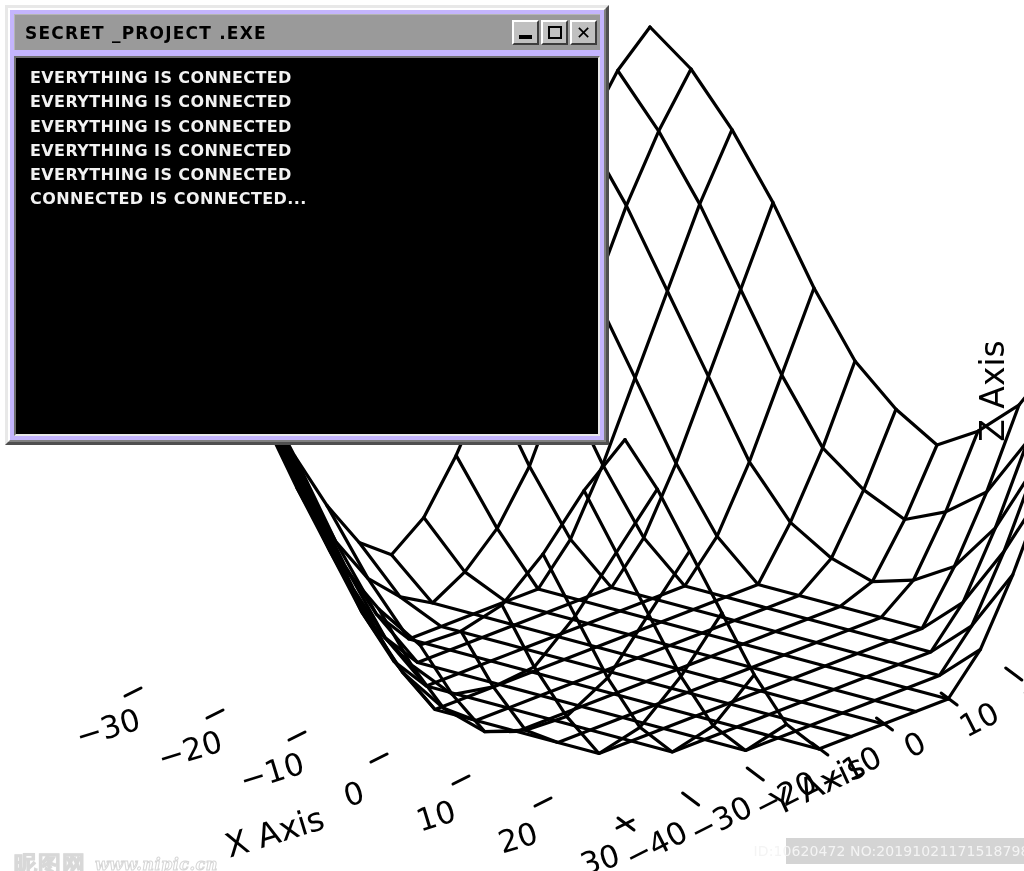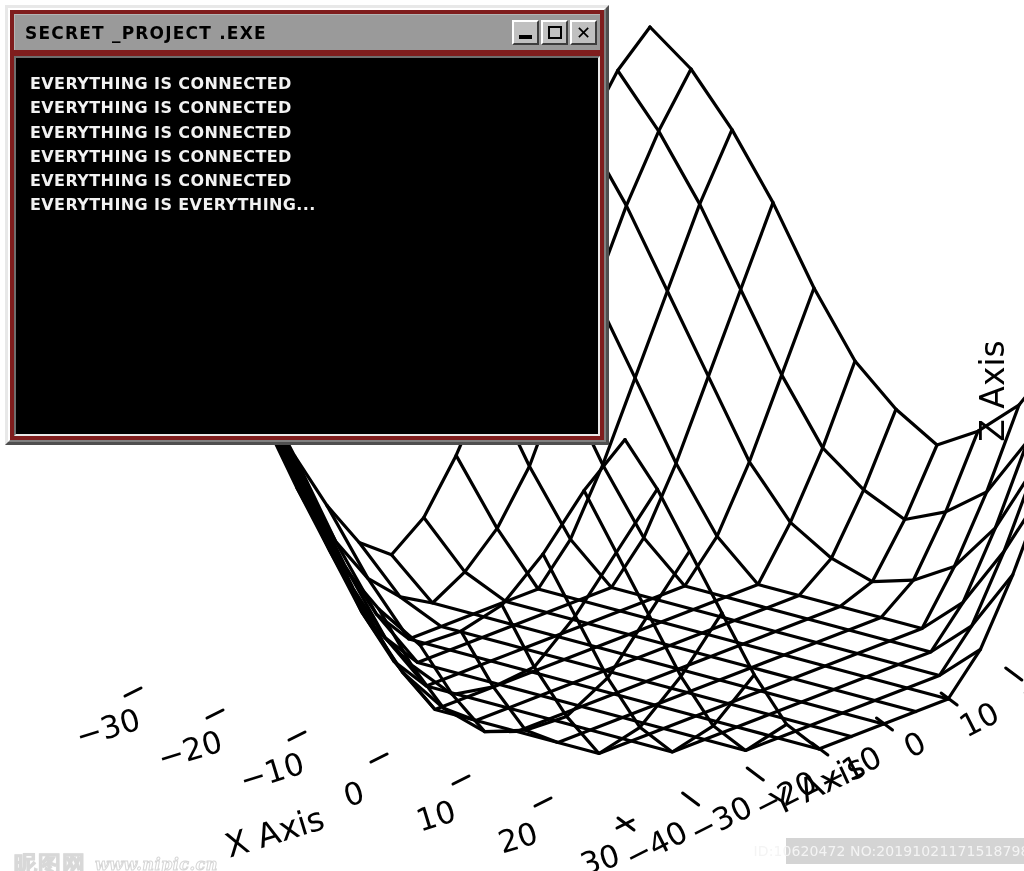--- a/index.html
+++ b/index.html
@@ -58,21 +58,21 @@
     width: 100%;
     height: 100%;
     box-sizing: border-box;
     border-top: 2px solid #ffffff;
     border-left: 2px solid #ffffff;
     border-right: 2px solid #808080;
     border-bottom: 2px solid #808080;
     padding: 4px;
     display: flex;
     flex-direction: column;
-    background: #7f1d1d;
+    background: #c4b5fd;
   }
   .titlebar {
     height: 36px;
     background: #9a9a9a;
     display: flex;
     align-items: center;
     padding: 0 3px 0 10px;
     flex: 0 0 auto;
     box-sizing: border-box;
     border-top: 1px solid #b5b5b5;
@@ -131,21 +131,21 @@
   .console-spacer { height: 6px; flex: 0 0 auto; }
 
   .console {
     flex: 1 1 auto;
     background: #000000;
     border-top: 2px solid #6e6e6e;
     border-left: 2px solid #6e6e6e;
     border-right: 2px solid #e8e8e8;
     border-bottom: 2px solid #e8e8e8;
     box-sizing: border-box;
-    padding: 14px 14px;
+    padding: 8px 14px;
     overflow: hidden;
   }
   .console-line {
     font-family: "DejaVu Sans", sans-serif;
     font-size: 16px;
     font-weight: bold;
     letter-spacing: 0.4px;
     color: #f2f2f2;
     line-height: 24.3px;
     white-space: pre;
@@ -322,21 +322,21 @@
       </div>
 
       <div class="console-spacer"></div>
 
       <div class="console">
         <div class="console-line">EVERYTHING IS CONNECTED</div>
         <div class="console-line">EVERYTHING IS CONNECTED</div>
         <div class="console-line">EVERYTHING IS CONNECTED</div>
         <div class="console-line">EVERYTHING IS CONNECTED</div>
         <div class="console-line">EVERYTHING IS CONNECTED</div>
-        <div class="console-line">EVERYTHING IS EVERYTHING...</div>
+        <div class="console-line">CONNECTED IS CONNECTED...</div>
       </div>
 
     </div>
   </div>
 
   <div id="watermark-logo">
     <span class="wm-cn">昵图网</span>
     <span class="wm-url">www.nipic.cn</span>
   </div>
 

